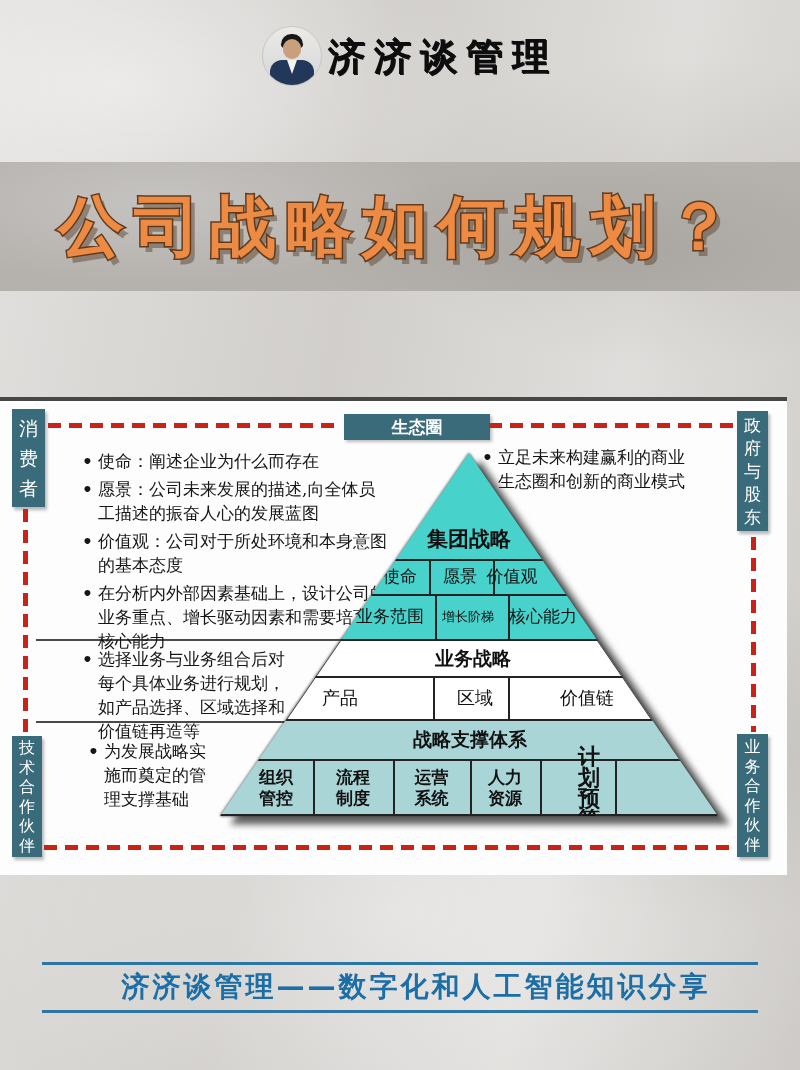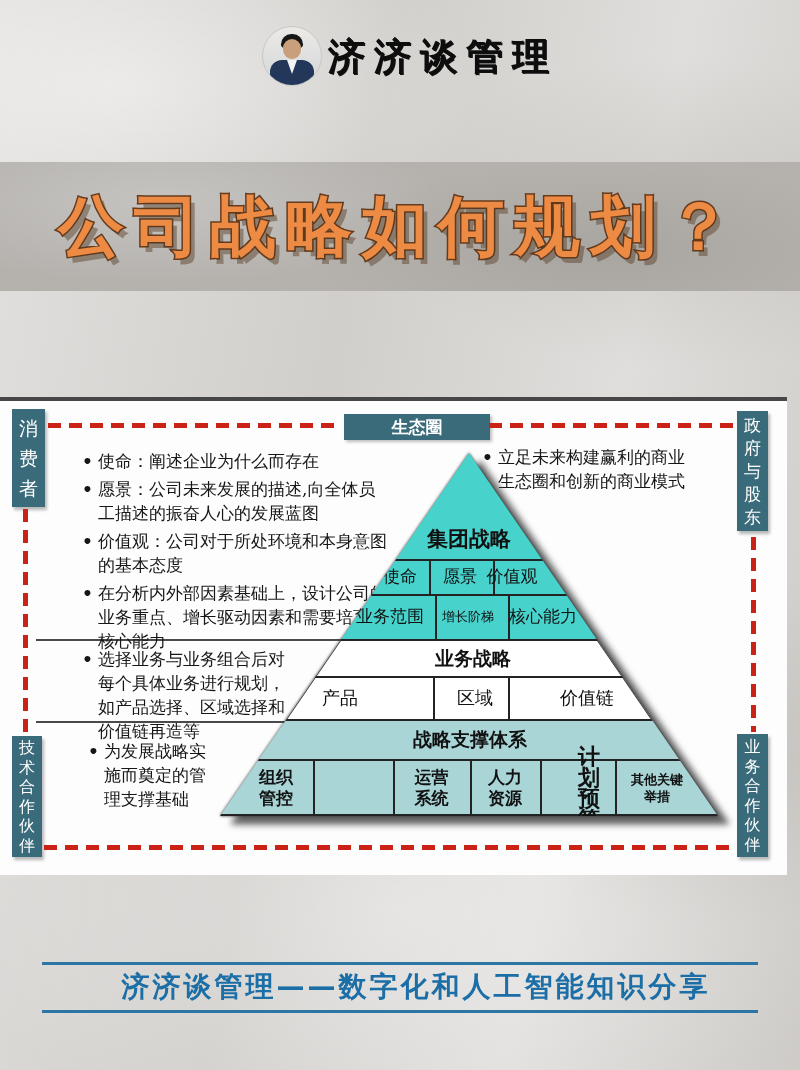--- a/index.html
+++ b/index.html
@@ -193,31 +193,31 @@
       <div class="plabel" style="left:323px;top:141px;height:45px;line-height:45px;font-size:17px;">核心能力</div>
       <div class="plabel ptitle" style="left:253px;top:188px;height:34px;line-height:34px;font-size:19px;">业务战略</div>
       <div class="plabel" style="left:120px;top:223px;height:47px;line-height:43px;font-size:18px;">产品</div>
       <div class="plabel" style="left:255px;top:223px;height:43px;line-height:43px;font-size:18px;">区域</div>
       <div class="plabel" style="left:367px;top:223px;height:43px;line-height:43px;font-size:18px;">价值链</div>
       <div class="plabel ptitle" style="left:250px;top:268px;height:37px;line-height:37px;font-size:19px;">战略支撑体系</div>
 
       <div class="pcell" style="left:19px;top:306px;width:74px;height:57px;font-size:17px;line-height:21px;">
           <span class="wrap2" style="width:40px;">组织管控</span>
         </div>
+      <div class="pcell" style="left:93px;top:306px;width:80px;height:57px;font-size:17px;line-height:21px;">
+          <span class="wrap2" style="width:40px;">流程制度</span>
+        </div>
       <div class="pcell" style="left:173px;top:306px;width:77px;height:57px;font-size:17px;line-height:21px;">
           <span class="wrap2" style="width:40px;">运营系统</span>
         </div>
       <div class="pcell" style="left:250px;top:306px;width:70px;height:57px;font-size:17px;line-height:21px;">
           <span class="wrap2" style="width:40px;">人力资源</span>
         </div>
       <div class="pcell" style="left:320px;top:306px;width:98px;height:57px;font-size:22px;line-height:21px;">
           <span class="wrap2" style="width:40px;">计划预算</span>
-        </div>
-      <div class="pcell" style="left:395px;top:306px;width:84px;height:57px;font-size:13px;line-height:17px;">
-          <span class="wrap2" style="width:56px;">其他关键举措</span>
         </div>
     </div>
   </div>
 </div>
 
 <div class="abs rule" style="left:42px;top:962px;width:716px;"></div>
 <div class="abs footer-text">济济谈管理——数字化和人工智能知识分享</div>
 <div class="abs rule" style="left:42px;top:1010px;width:716px;"></div>
 
 </body></html>

